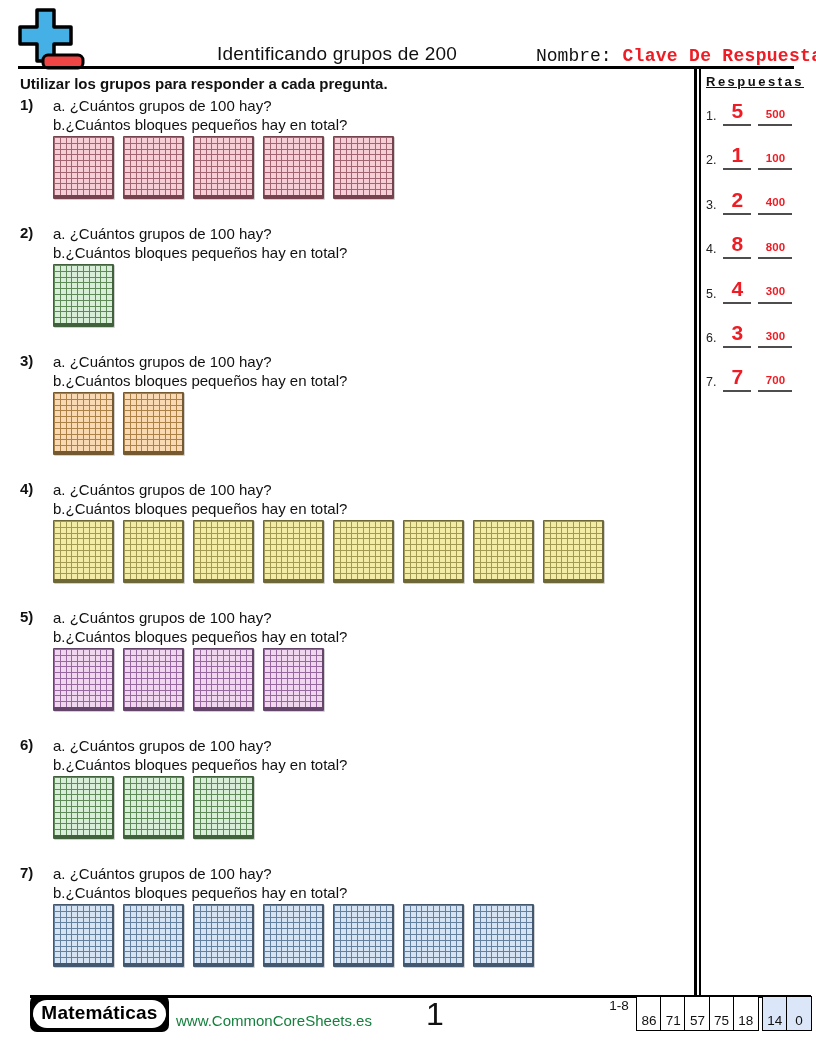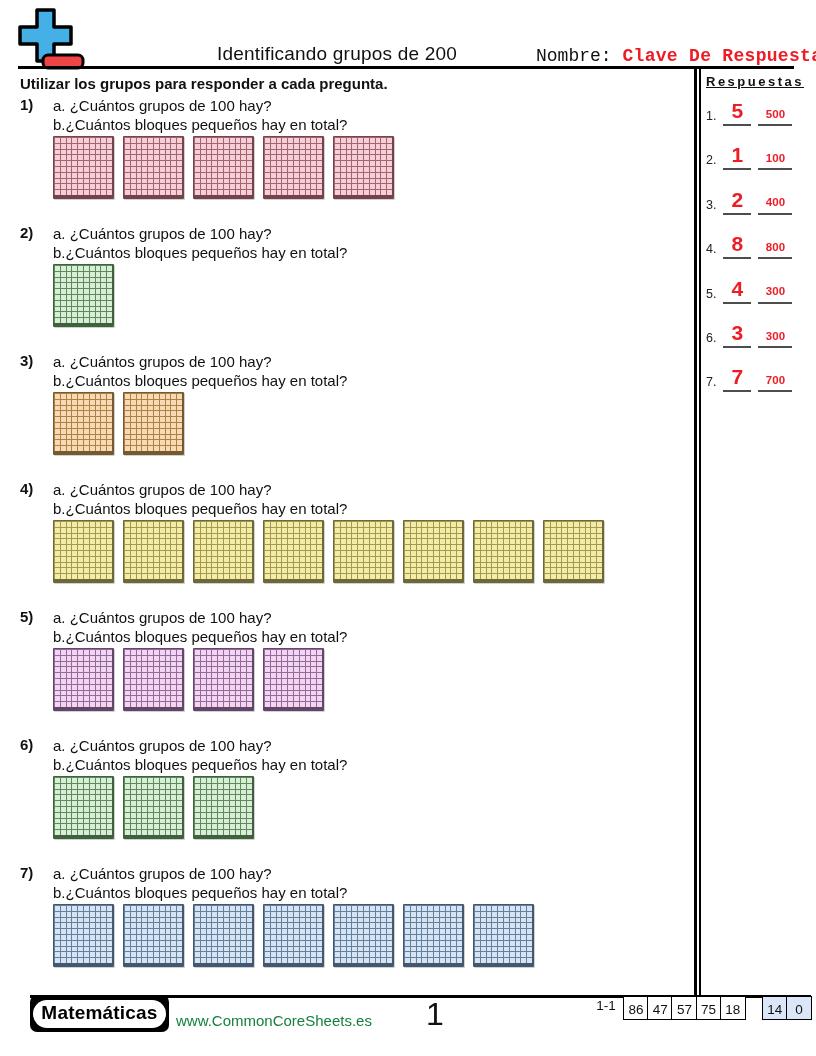--- a/index.html
+++ b/index.html
@@ -38,23 +38,23 @@
     box-shadow:1px 1px 0 rgba(0,0,0,.18);
   }
   
   .hr-bottom{position:absolute;left:30px;width:781px;top:995px;height:2.5px;background:#000;}
   .brand-badge{position:absolute;left:30px;top:995px;width:139px;height:37px;background:#000;border-radius:7px;display:flex;align-items:center;justify-content:center;}
   .brand-pill{background:#fff;border-radius:15px;padding:2px 8px 4px;font-size:19px;font-weight:bold;color:#000;letter-spacing:.2px;}
   .website{position:absolute;left:176px;top:1012px;font-size:15px;color:#15803d;}
   .page-num{position:absolute;left:400px;top:996px;width:70px;text-align:center;font-size:32px;}
   .score-row{position:absolute;right:4px;top:996px;display:flex;align-items:flex-start;}
   .score-label{font-size:13.5px;padding:2px 9px 0 0;}
-  .score-box{width:24px;height:17px;border:1.8px solid #000;margin-left:-1.8px;font-size:13.5px;text-align:center;padding-top:5px;background:#fff;}
+  .score-box{width:24px;height:17px;border:1.8px solid #000;margin-left:-1.8px;font-size:13.5px;text-align:center;padding-top:16px;background:#fff;}
   .score-box.hl{background:var(--score-hl);}
-  .score-box.gap{margin-left:16px;}
+  .score-box.gap{margin-left:3px;}
 </style>
 </head>
 <body style="--red: #ee1c24; --score-hl: #dbe7f8;">
 
 <svg class="logo" width="78" height="66" viewBox="0 0 78 66">
   <path d="M25 4 h17 v17 h17 v17 h-17 v17 h-17 v-17 h-17 v-17 h17 z" fill="#45b0e5" stroke="#000" stroke-width="3.5" stroke-linejoin="round"></path>
   <rect x="31" y="49" width="40" height="13" rx="5" fill="#f04545" stroke="#000" stroke-width="3"></rect>
 </svg>
 
 <div class="page-title">Identificando grupos de 200</div>
@@ -203,22 +203,22 @@
     </div>
   </div>
 
 <div class="hr-bottom"></div>
 <div class="brand-badge">
   <div class="brand-pill">Matemáticas</div>
 </div>
 <div class="website">www.CommonCoreSheets.es</div>
 <div class="page-num">1</div>
 <div class="score-row">
-  <span class="score-label">1-1</span>
+  <span class="score-label">1-8</span>
 
 <div class="score-box">86</div>
-    <div class="score-box">47</div>
+    <div class="score-box">71</div>
     <div class="score-box">57</div>
     <div class="score-box">75</div>
     <div class="score-box">18</div>
     <div class="score-box hl gap">14</div>
     <div class="score-box hl">0</div>
   </div>
 
 </body></html>

